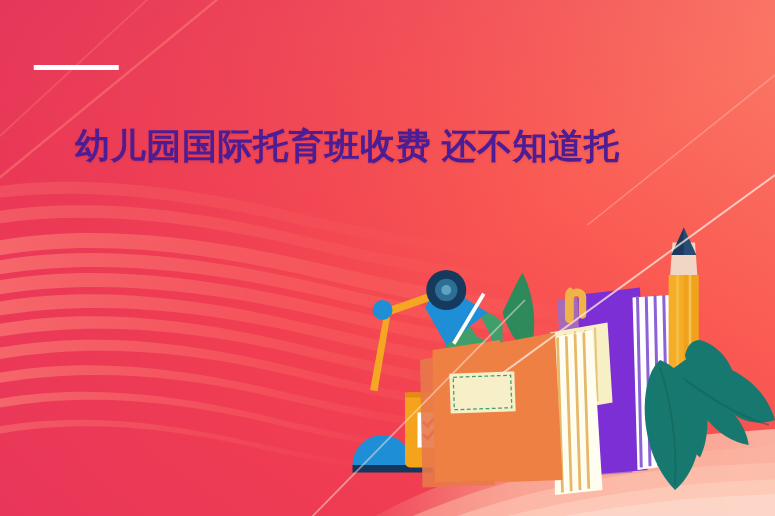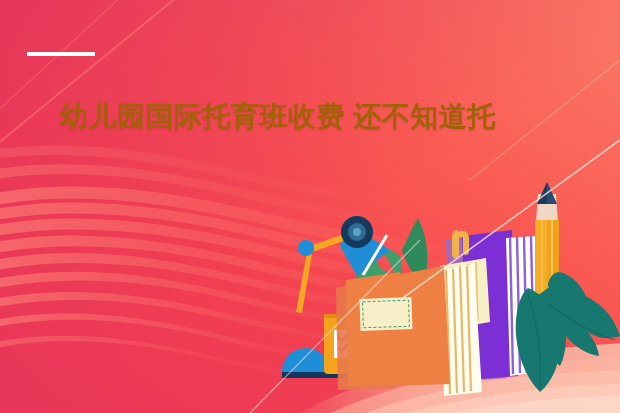--- a/index.html
+++ b/index.html
@@ -26,21 +26,21 @@
     top: 52px;
     width: 68px;
     height: 4px;
     background: #ffffff;
   }
   #headline {
     position: absolute;
     left: 60px;
     top: 100px;
     width: 548px;
-    color: #a16207;
+    color: #4c1d95;
     font-size: 28px;
     font-weight: bold;
     line-height: 34px;
     letter-spacing: 0.5px;
     white-space: nowrap;
     text-shadow: 0 1px 2px rgba(150,20,30,0.18);
   }
 </style>
 </head>
 <body>

